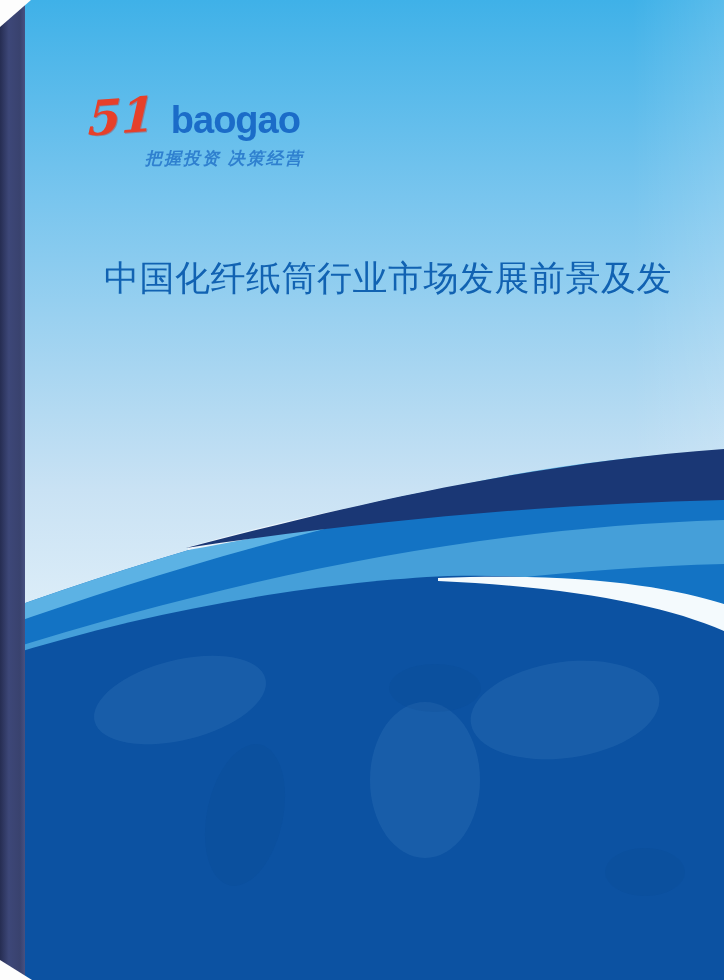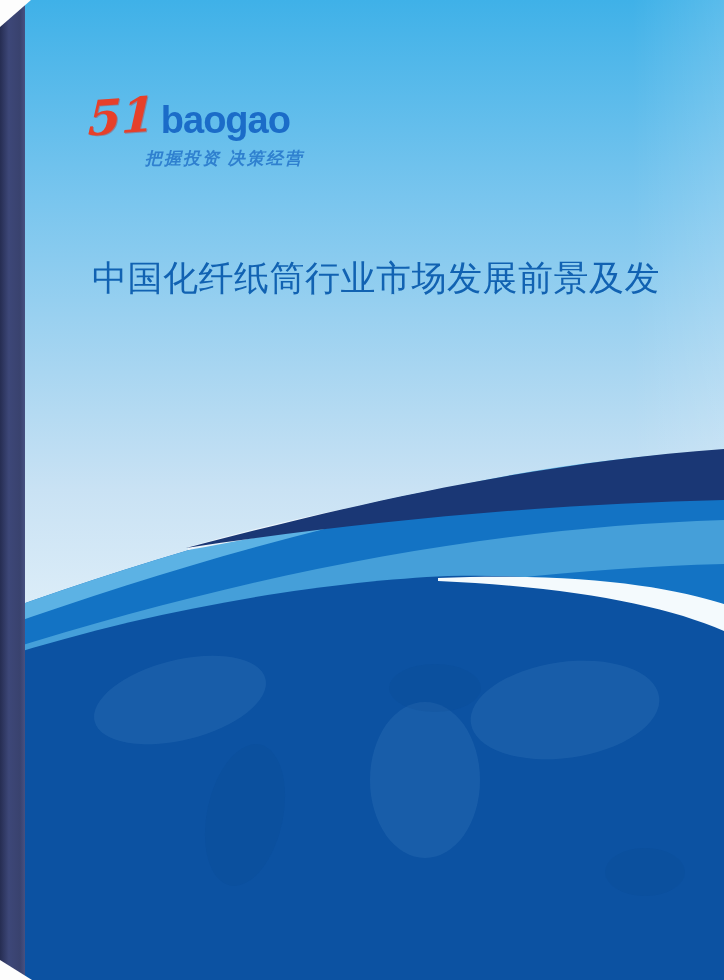--- a/index.html
+++ b/index.html
@@ -59,36 +59,36 @@
     color:var(--logo-red,#e6402a);
     font-size:48px;font-weight:bold;font-style:italic;
     font-family:"DejaVu Serif","Liberation Serif",serif;
     transform:rotate(-4deg) skewX(-6deg);
     display:inline-block;line-height:1;
     text-shadow:1px 1px 0 rgba(200,30,20,.35);
   }
   .logo-name{
     color:var(--logo-blue,#1b6cc8);
     font-size:38px;font-weight:bold;letter-spacing:-1px;
-    line-height:1;margin-left:6px;
+    line-height:1;margin-left:16px;
   }
   .logo-tagline{
     margin-top:7px;margin-left:57px;
     color:var(--tagline-blue,#2f80cf);
     font-size:17px;font-weight:bold;
     font-style:italic;
     letter-spacing:2px;white-space:nowrap;text-align:center;
   }
   .report-title{
     position:absolute;left:92px;top:251px;right:40px;z-index:6;
     color:var(--title-blue,#1162b2);
     font-size:35px;line-height:54px;font-weight:500;
     letter-spacing:0.5px;
   }
-  .report-title .line{white-space:nowrap;}
+  .report-title .line{white-space:nowrap;text-align:center;}
 </style>
 </head>
 <body>
 
 <div class="page">
 
   <div class="right-sheen"></div>
 
   <svg class="waves" viewBox="0 0 724 980" preserveAspectRatio="none" xmlns="http://www.w3.org/2000/svg">
 

